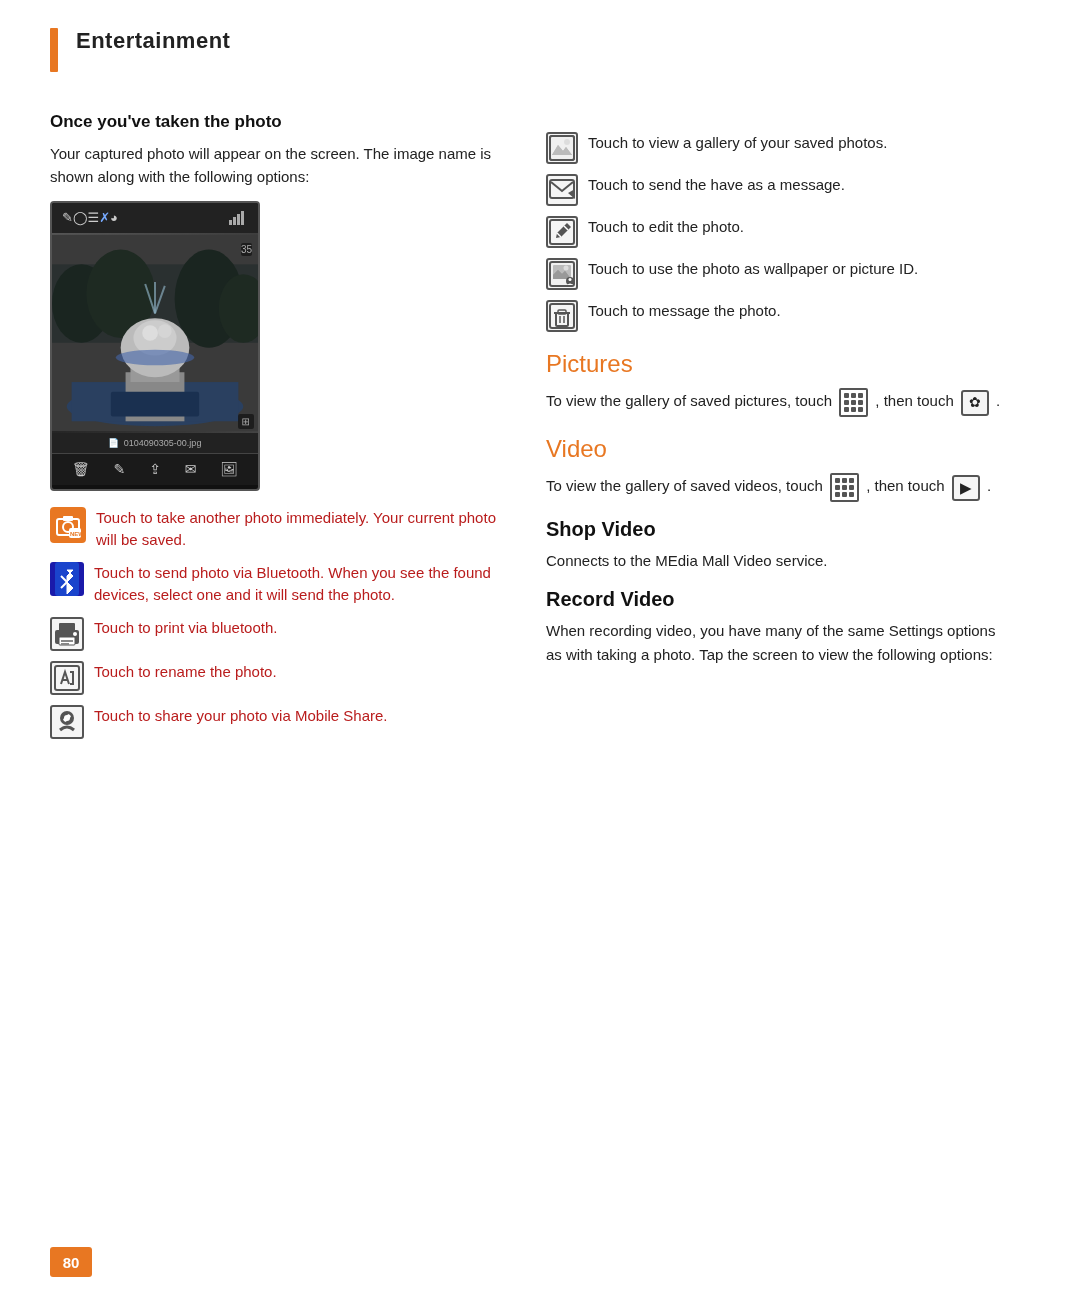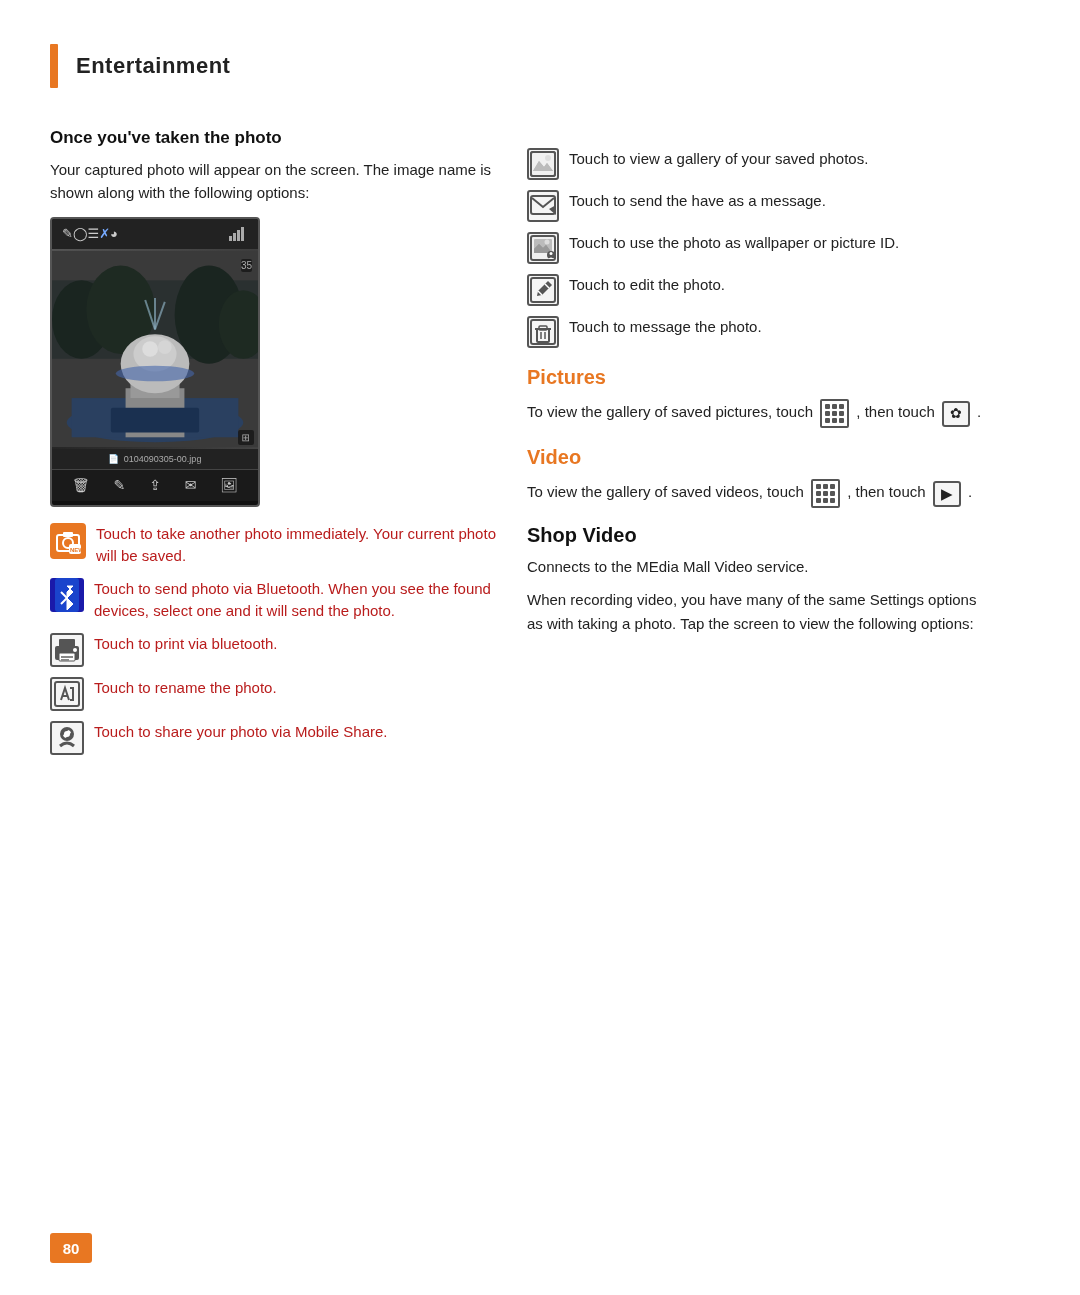--- a/index.html
+++ b/index.html
@@ -16,45 +16,43 @@
     .page {
       width: 1080px;
       min-height: 1295px;
       padding: 0;
       position: relative;
     }
 
     
     .header {
       display: flex;
-      align-items: center;
       padding: 28px 60px 20px 50px;
       border-bottom: none;
-      margin-top: 16px;
     }
     .header-bar {
       width: 8px;
       height: 44px;
       background: #e87722;
       margin-right: 18px;
       display: inline-block;
       border-radius: 1px;
     }
     .header-title {
       font-size: 22px;
       font-weight: 800;
       color: #222;
       letter-spacing: 0.5px;
     }
 
     
     .content {
       display: flex;
       padding: 20px 50px 40px 50px;
-      gap: 17px;
+      gap: 36px;
     }
 
     .left-col {
       flex: 1;
       max-width: 460px;
     }
 
     .right-col {
       flex: 1;
       max-width: 460px;
@@ -159,22 +157,22 @@
 
     .icon-text {
       font-size: 15px;
       color: #b91c1c;
       line-height: 1.5;
       flex: 1;
     }
 
     
     .section-title-orange {
-      font-size: 20px;
-      font-weight: 700;
+      font-size: 24px;
+      font-weight: 400;
       color: #e87722;
       margin: 18px 0 10px 0;
     }
 
     .right-icon-item {
       display: flex;
       align-items: flex-start;
       gap: 10px;
       margin-bottom: 10px;
     }
@@ -195,21 +193,21 @@
     .section-heading-black {
       font-size: 20px;
       font-weight: 800;
       color: #111;
       margin: 16px 0 8px 0;
     }
 
     
     .page-number {
       position: absolute;
-      bottom: 48px;
+      bottom: 18px;
       left: 50px;
       background: #e87722;
       color: #fff;
       font-size: 15px;
       font-weight: 700;
       width: 42px;
       height: 30px;
       display: flex;
       align-items: center;
       justify-content: center;
@@ -442,50 +440,50 @@
 
             <polygon points="19,16 26,12 26,22" fill="#555"></polygon>
           </svg>
         </div>
         <span class="right-icon-text">Touch to send the have as a message.</span>
       </div>
 
       <div class="right-icon-item">
         <div class="right-icon-box">
           <svg width="26" height="26" viewBox="0 0 26 26" xmlns="http://www.w3.org/2000/svg">
+            <rect x="1" y="1" width="24" height="24" rx="2" fill="none" stroke="#555" stroke-width="2"></rect>
+            <path d="M7 19 L8 14 L18 4 L22 8 L12 18 Z" fill="#555"></path>
+            <path d="M8 14 L12 18" stroke="#fff" stroke-width="1.5"></path>
+            <line x1="15" y1="7" x2="19" y2="11" stroke="#fff" stroke-width="1.5"></line>
+          </svg>
+        </div>
+        <span class="right-icon-text">Touch to edit the photo.</span>
+      </div>
+
+      <div class="right-icon-item">
+        <div class="right-icon-box">
+          <svg width="26" height="26" viewBox="0 0 26 26" xmlns="http://www.w3.org/2000/svg">
             <rect x="1" y="1" width="24" height="24" rx="2" fill="#f0f0f0" stroke="#555" stroke-width="2"></rect>
             <rect x="4" y="4" width="18" height="14" rx="1" fill="#bbb"></rect>
             <polyline points="4,14 9,9 13,13 16,10 22,18" fill="#999" stroke="none"></polyline>
             <polygon points="4,14 9,9 13,13 16,10 22,18 22,18 4,18" fill="#999"></polygon>
             <circle cx="17" cy="7" r="2.5" fill="#ddd"></circle>
 
             <circle cx="21" cy="20" r="4" fill="#555"></circle>
             <circle cx="21" cy="18.5" r="1.5" fill="#fff"></circle>
             <path d="M18 24 Q21 21 24 24" fill="#fff"></path>
           </svg>
         </div>
         <span class="right-icon-text">Touch to use the photo as wallpaper or picture ID.</span>
       </div>
 
       <div class="right-icon-item">
         <div class="right-icon-box">
           <svg width="26" height="26" viewBox="0 0 26 26" xmlns="http://www.w3.org/2000/svg">
             <rect x="1" y="1" width="24" height="24" rx="2" fill="none" stroke="#555" stroke-width="2"></rect>
-            <path d="M7 19 L8 14 L18 4 L22 8 L12 18 Z" fill="#555"></path>
-            <path d="M8 14 L12 18" stroke="#fff" stroke-width="1.5"></path>
-            <line x1="15" y1="7" x2="19" y2="11" stroke="#fff" stroke-width="1.5"></line>
-          </svg>
-        </div>
-        <span class="right-icon-text">Touch to edit the photo.</span>
-      </div>
-
-      <div class="right-icon-item">
-        <div class="right-icon-box">
-          <svg width="26" height="26" viewBox="0 0 26 26" xmlns="http://www.w3.org/2000/svg">
-            <rect x="1" y="1" width="24" height="24" rx="2" fill="none" stroke="#555" stroke-width="2"></rect>
 
             <rect x="7" y="10" width="12" height="13" rx="1" fill="none" stroke="#555" stroke-width="2"></rect>
             <line x1="5" y1="10" x2="21" y2="10" stroke="#555" stroke-width="2"></line>
             <rect x="9" y="7" width="8" height="4" rx="1" fill="none" stroke="#555" stroke-width="1.5"></rect>
             <line x1="11" y1="13" x2="11" y2="20" stroke="#555" stroke-width="1.5"></line>
             <line x1="15" y1="13" x2="15" y2="20" stroke="#555" stroke-width="1.5"></line>
           </svg>
         </div>
         <span class="right-icon-text">Touch to message the photo.</span>
       </div>
@@ -530,20 +528,21 @@
         </span>
         <span>, then touch</span>
         
         <span style="display:inline-flex;align-items:center;justify-content:center;width:28px;height:26px;border:2px solid #555;border-radius:3px;background:#f5f5f5;vertical-align:middle;margin:0 3px;">▶</span>
         <span>.</span>
       </div>
 
       <div class="section-heading-black">Shop Video</div>
       <p class="body-text">Connects to the MEdia Mall Video service.</p>
 
+      <div class="section-heading-black">Record Video</div>
       <p class="body-text">When recording video, you have many of the same Settings options as with taking a photo. Tap the screen to view the following options:</p>
 
     </div>
   </div>
 
   <div class="page-number">80</div>
 
 </div>
 
 </body></html>

